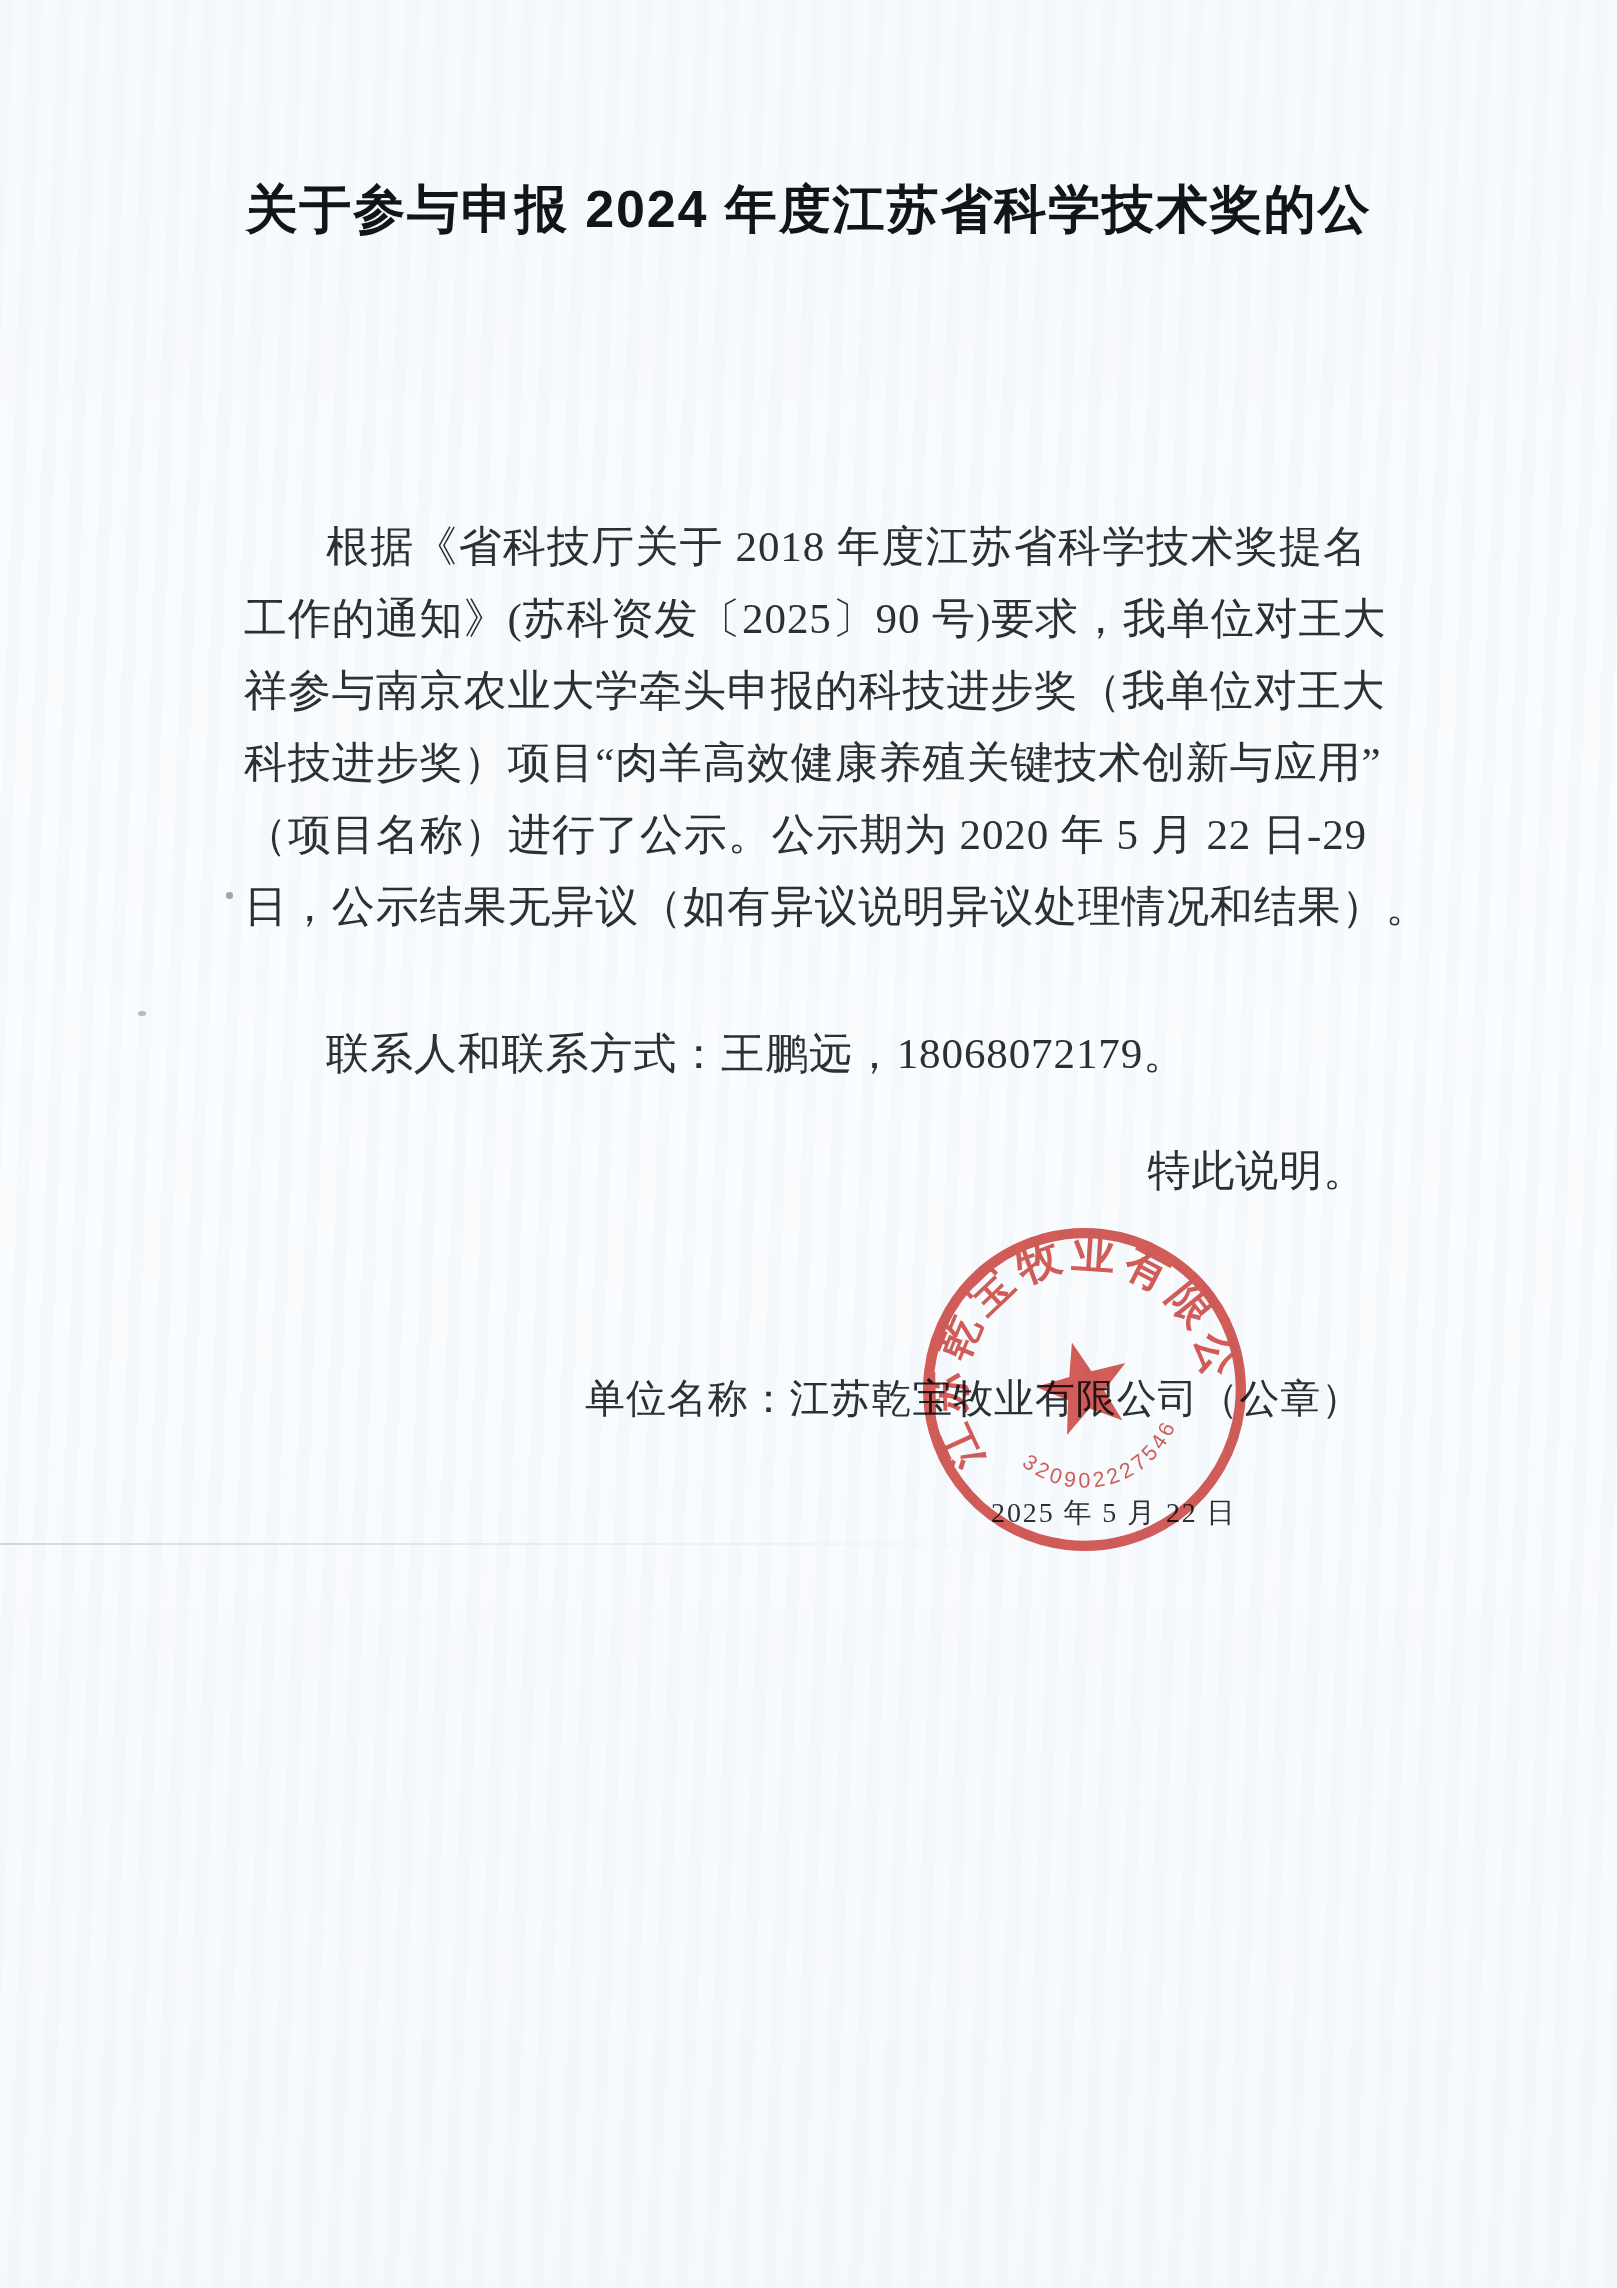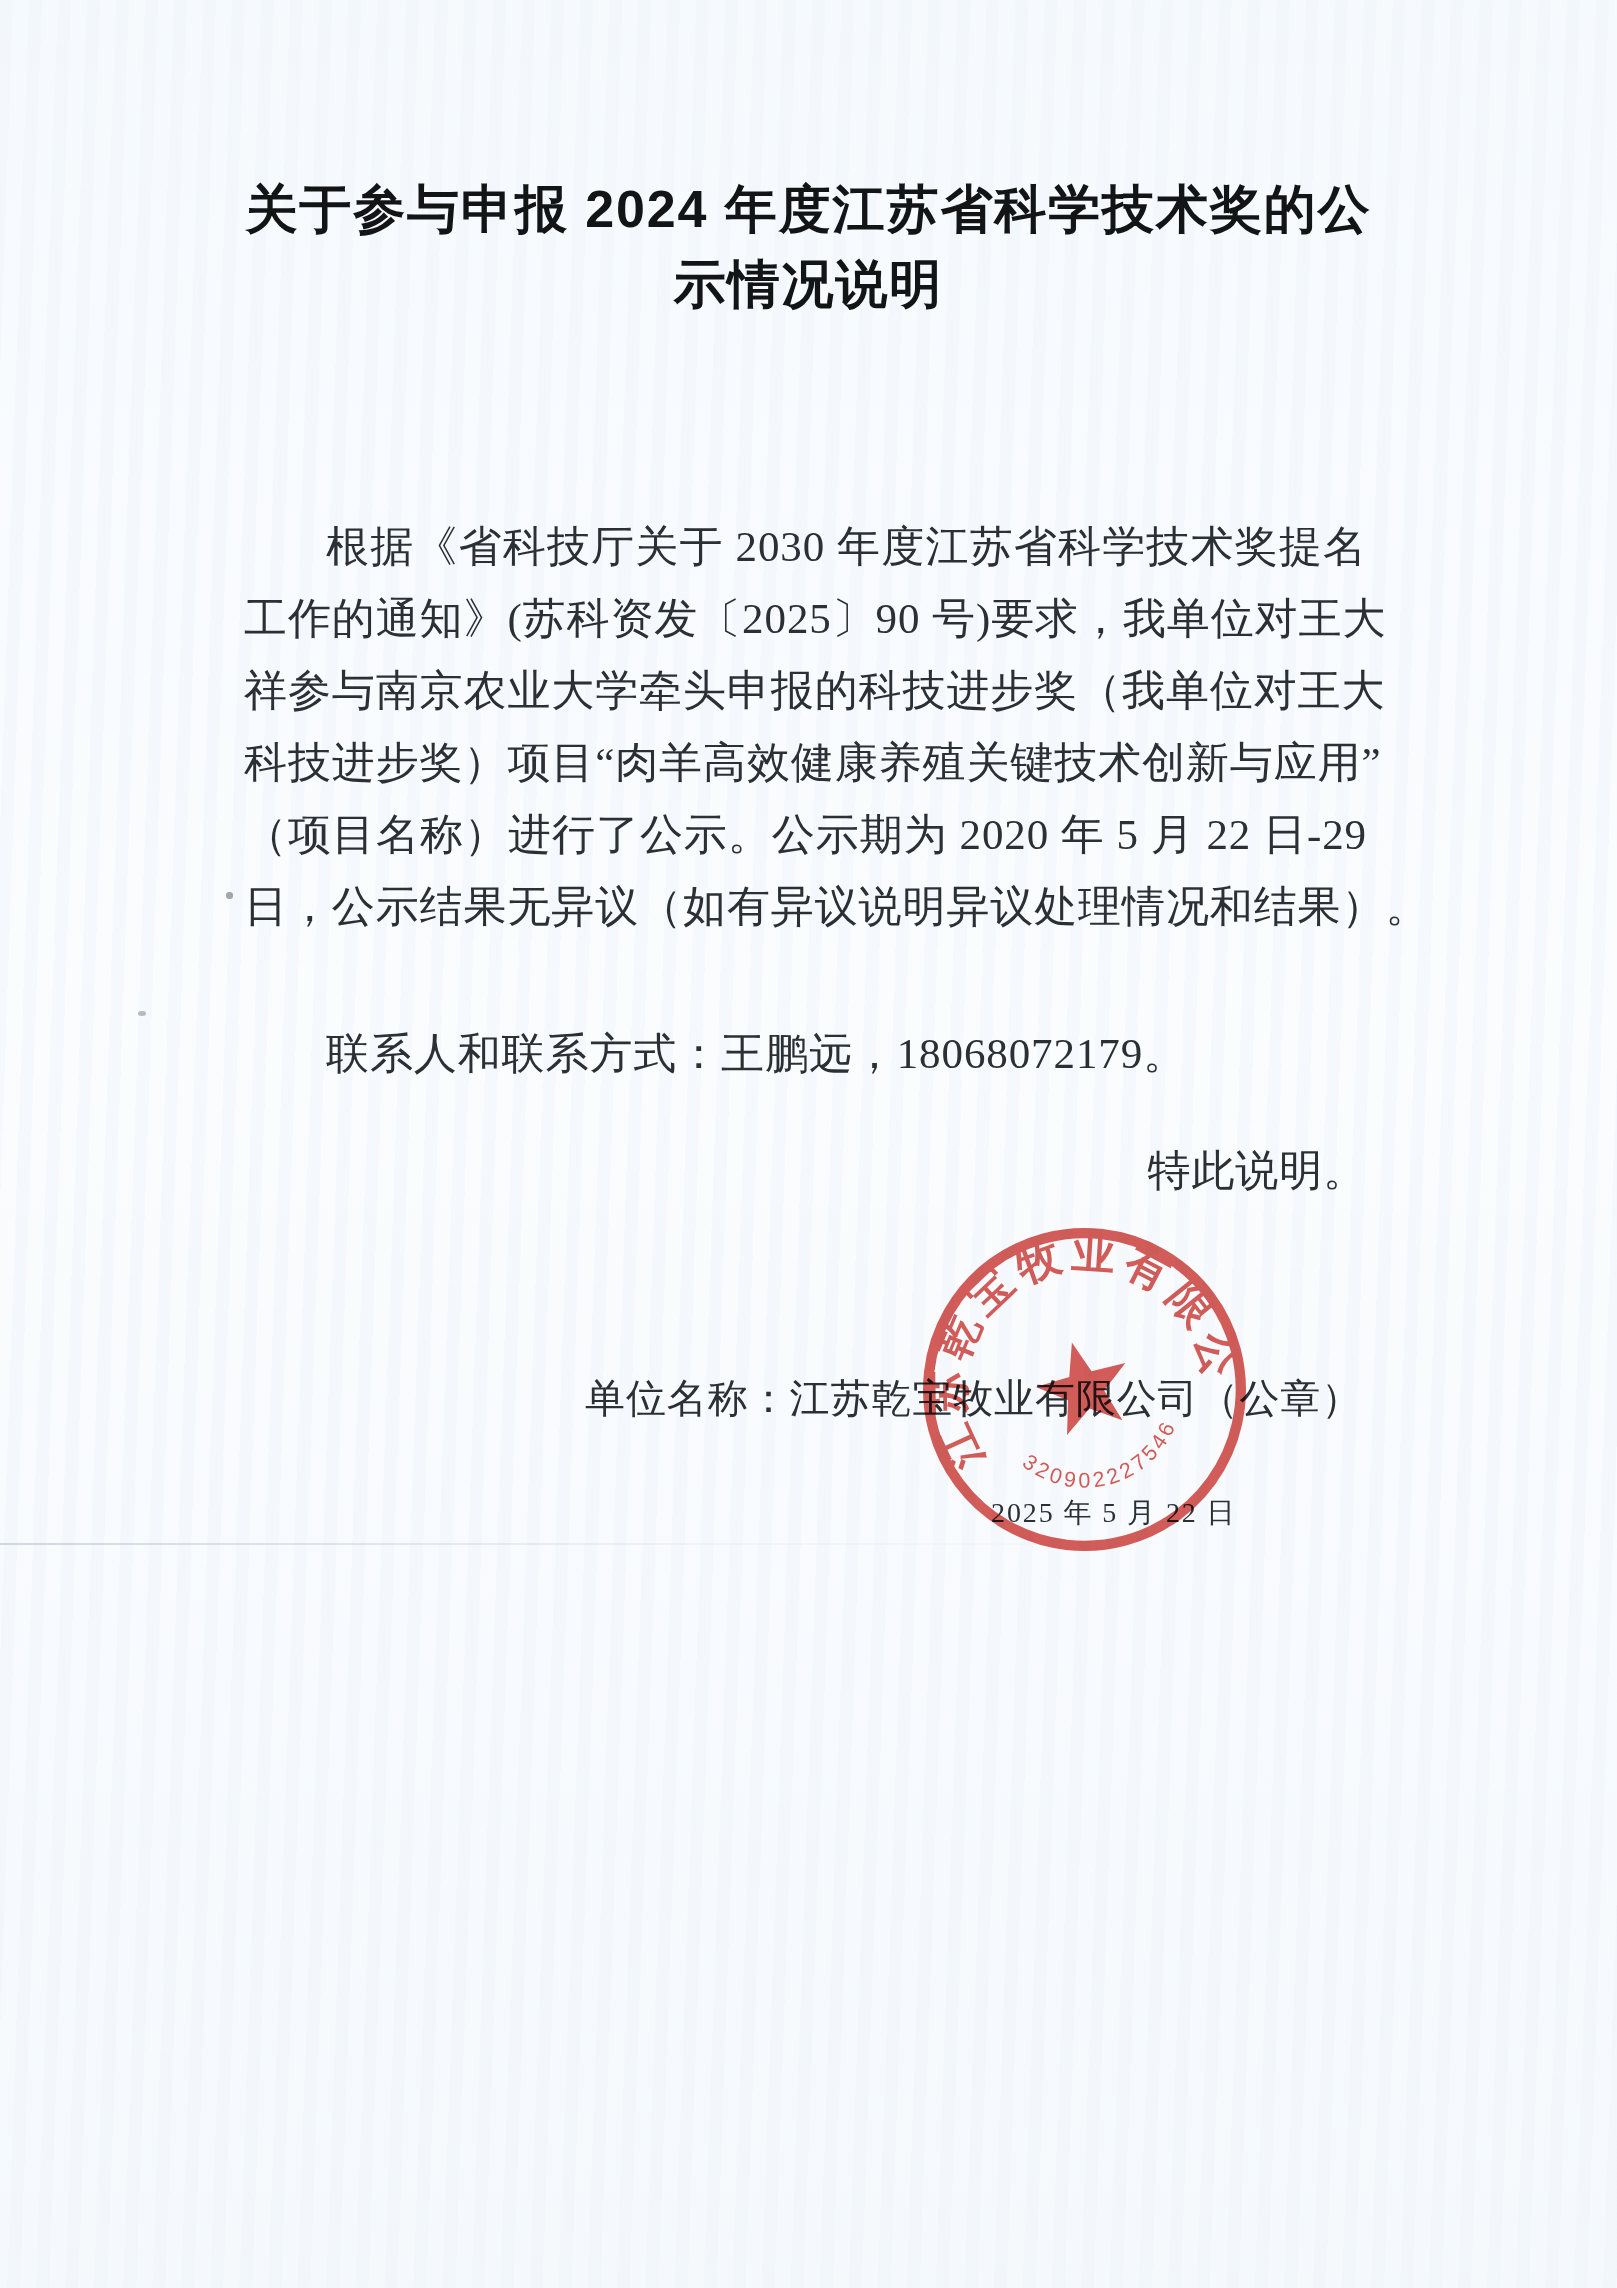--- a/index.html
+++ b/index.html
@@ -81,25 +81,24 @@
   .speck.s1 { left:226px; top:892px; width:6.5px; height:6.5px; opacity:.55; }
   .speck.s2 { left:138px; top:1011px; width:8.4px; height:4.7px; opacity:.4; }
 </style>
 </head>
 <body>
 
 <div class="page">
 
   <div class="title">
     <div>关于参与申报 2024 年度江苏省科学技术奖的公</div>
-    <div>示情况说明</div>
   </div>
 
   <div class="body-block">
-    <div class="body-line indent">根据《省科技厅关于 2030 年度江苏省科学技术奖提名</div>
+    <div class="body-line indent">根据《省科技厅关于 2018 年度江苏省科学技术奖提名</div>
     <div class="body-line">工作的通知》(苏科资发〔2025〕90 号)要求，我单位对王大</div>
     <div class="body-line">祥参与南京农业大学牵头申报的科技进步奖（我单位对王大</div>
     <div class="body-line">科技进步奖）项目“肉羊高效健康养殖关键技术创新与应用”</div>
     <div class="body-line">（项目名称）进行了公示。公示期为 2020 年 5 月 22 日-29</div>
     <div class="body-line">日，公示结果无异议（如有异议说明异议处理情况和结果）。</div>
   </div>
 
   <div class="contact-line">联系人和联系方式：王鹏远，18068072179。</div>
 
   <div class="closing-line">特此说明。</div>

